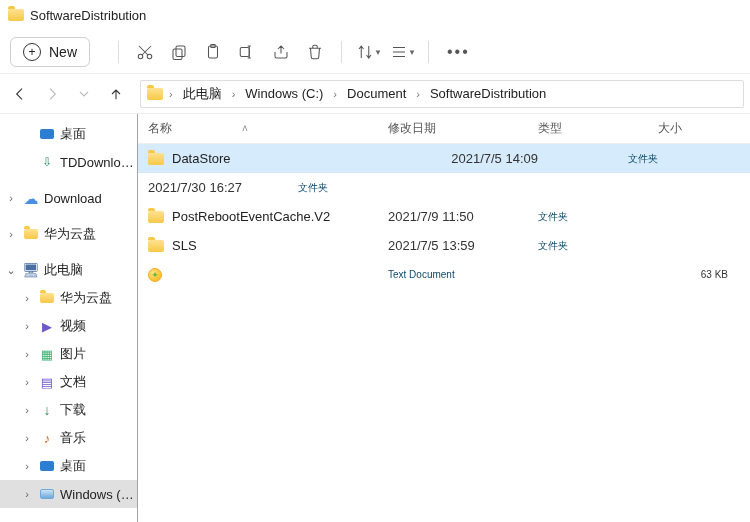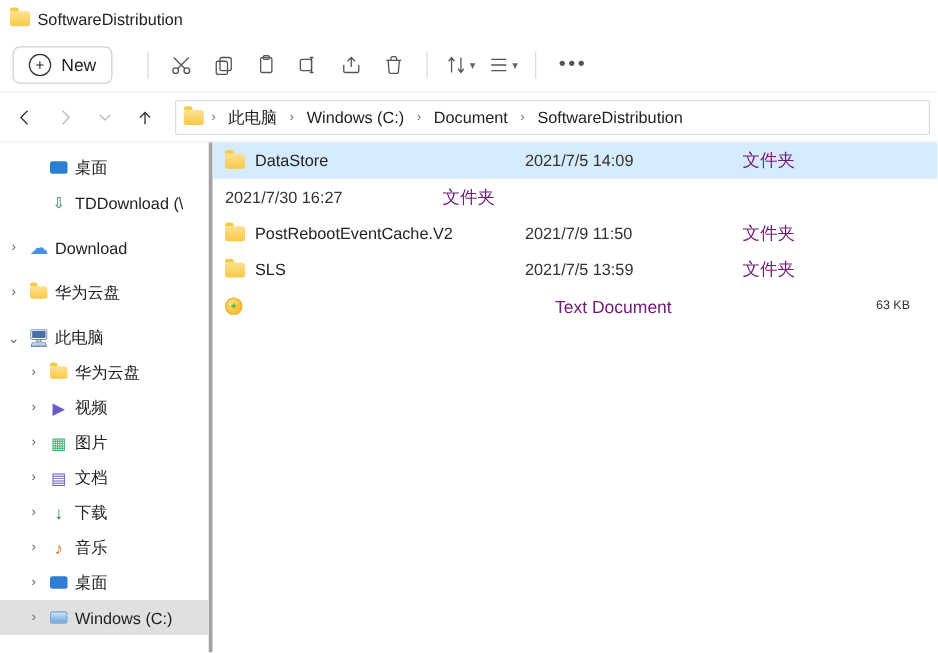--- a/index.html
+++ b/index.html
@@ -30,21 +30,21 @@
   .breadcrumb { flex:1; display:flex; align-items:center; border:1px solid #ddd; height:28px; padding:0 6px; gap:4px; margin-left:6px; border-radius:2px; }
   .bc-folder-icon { width:16px; height:12px; background: linear-gradient(#ffe190,#f7c948); border-radius:2px; position:relative; }
   .bc-folder-icon::before { content:""; position:absolute; top:-3px; left:0; width:7px; height:3px; background:#f7c948; border-radius:2px 2px 0 0; }
   .bc-sep { color:#777; font-size:11px; padding:0 2px; }
   .bc-seg { cursor:pointer; padding:2px 4px; border-radius:2px; white-space:nowrap; }
 
   
   .content { display:flex; height: calc(522px - 30px - 44px - 40px); }
 
   
-  .sidebar { width:170px; border-right:3px solid #a3a3a3; overflow-y:auto; padding-top:6px; }
+  .sidebar { width:138px; border-right:1px solid #a3a3a3; overflow-y:auto; padding-top:6px; }
   .tree-item { display:flex; align-items:center; height:28px; padding-left:4px; gap:4px; cursor:pointer; }
   .tree-item.selected { background:#e0e0e0; }
   .tree-chevron { width:14px; display:flex; justify-content:center; color:#666; font-size:11px; }
   .tree-icon { width:18px; display:flex; justify-content:center; align-items:center; }
   .tree-label { flex:1; white-space:nowrap; overflow:hidden; text-overflow:ellipsis; font-size:13px; }
   .indent-1 { padding-left:20px; }
   .ic-desktop { width:14px; height:10px; background:#2d7dd2; border-radius:2px; }
   .ic-drive { width:14px; height:10px; background:linear-gradient(#cfe2f3,#6fa8dc); border:1px solid #6fa8dc; border-radius:2px; }
   .ic-cloud { color:#4a90e2; font-size:15px; line-height:1; }
   .ic-folder { width:14px; height:10px; background:linear-gradient(#ffe190,#f7c948); border-radius:2px; position:relative; }
@@ -61,24 +61,24 @@
   .file-area { flex:1; display:flex; flex-direction:column; }
   .col-head { display:flex; align-items:center; height:30px; border-bottom:1px solid #eee; color:#555; font-size:12px; padding-left:10px; user-select:none; }
   .col-name { flex:0 0 240px; display:flex; align-items:center; gap:70px; cursor:pointer; }
   .col-date { flex:0 0 150px; cursor:pointer; }
   .col-type { flex:0 0 120px; cursor:pointer; }
   .col-size { flex:1; text-align:left; cursor:pointer; }
   .sort-arrow { font-size:10px; color:#888; }
 
   .file-rows { flex:1; overflow:auto; }
   .file-row { display:flex; align-items:center; height:29px; padding-left:10px; cursor:pointer; }
-  .file-row.selected { background:#d6ebfb; }
+  .file-row.selected { background:#d6ebfb;text-align:right; }
   .cell-name { flex:0 0 240px; display:flex; align-items:center; gap:8px; }
   .cell-date { flex:0 0 150px; color:#333; font-size:13px; }
-  .cell-type { flex:0 0 120px; color:#701a75; font-size:14px;margin-left:24px; }
+  .cell-type { flex:0 0 120px; color:#0c4a6e; font-size:10px; }
   .cell-size { flex:1; text-align:right; padding-right:22px; color:#333; font-size:10px; }
   .row-folder-icon { width:16px; height:12px; background:linear-gradient(#ffe190,#f7c948); border-radius:2px; position:relative; }
   .row-folder-icon::before { content:""; position:absolute; top:-3px; left:0; width:7px; height:3px; background:#f7c948; border-radius:2px 2px 0 0; }
   .row-log-icon { width:14px; height:14px; border-radius:50%; background:radial-gradient(circle at 30% 30%, #ffe082, #fbc02d 70%); border:1px solid #f9a825; display:flex; align-items:center; justify-content:center; font-size:9px; color:#6b4; }
 </style>
 </head>
 <body>
 
 <div class="title-bar">
   <span class="title-folder-icon"></span>
@@ -272,20 +272,29 @@
       <div class="tree-item indent-1 selected">
         <span class="tree-chevron">›</span>
         <span class="tree-icon">
           <span class="ic-drive"></span>
         </span>
         <span class="tree-label">Windows (C:)</span>
       </div>
     </div>
 
   <div class="file-area">
+    <div class="col-head">
+      <div class="col-name">
+        <span>名称</span>
+        <span class="sort-arrow">˄</span>
+      </div>
+      <div class="col-date">修改日期</div>
+      <div class="col-type">类型</div>
+      <div class="col-size">大小</div>
+    </div>
     <div class="file-rows" id="file-rows">
         <div class="file-row selected">
           <div class="cell-name">
             <span class="row-folder-icon"></span>
             <span>DataStore</span>
           </div>
           <div class="cell-date">2021/7/5 14:09</div>
           <div class="cell-type">文件夹</div>
           <div class="cell-size"></div>
         </div>

